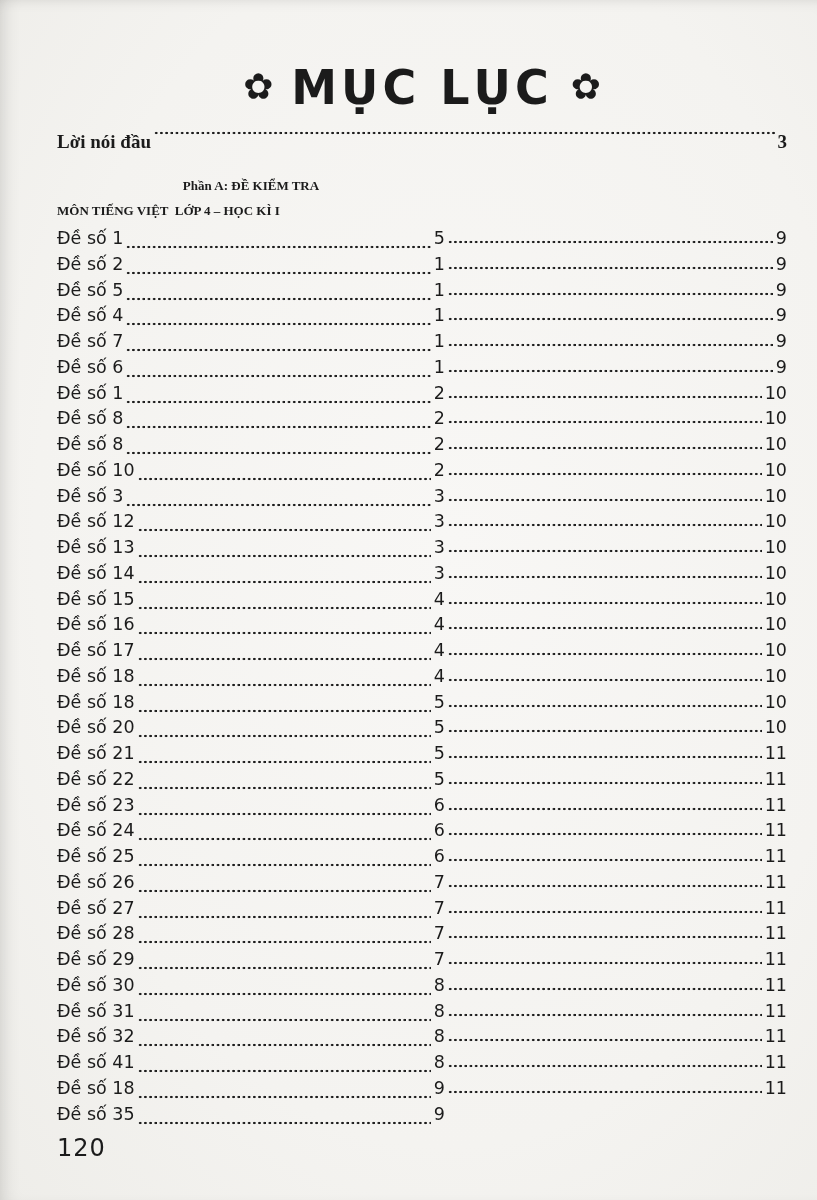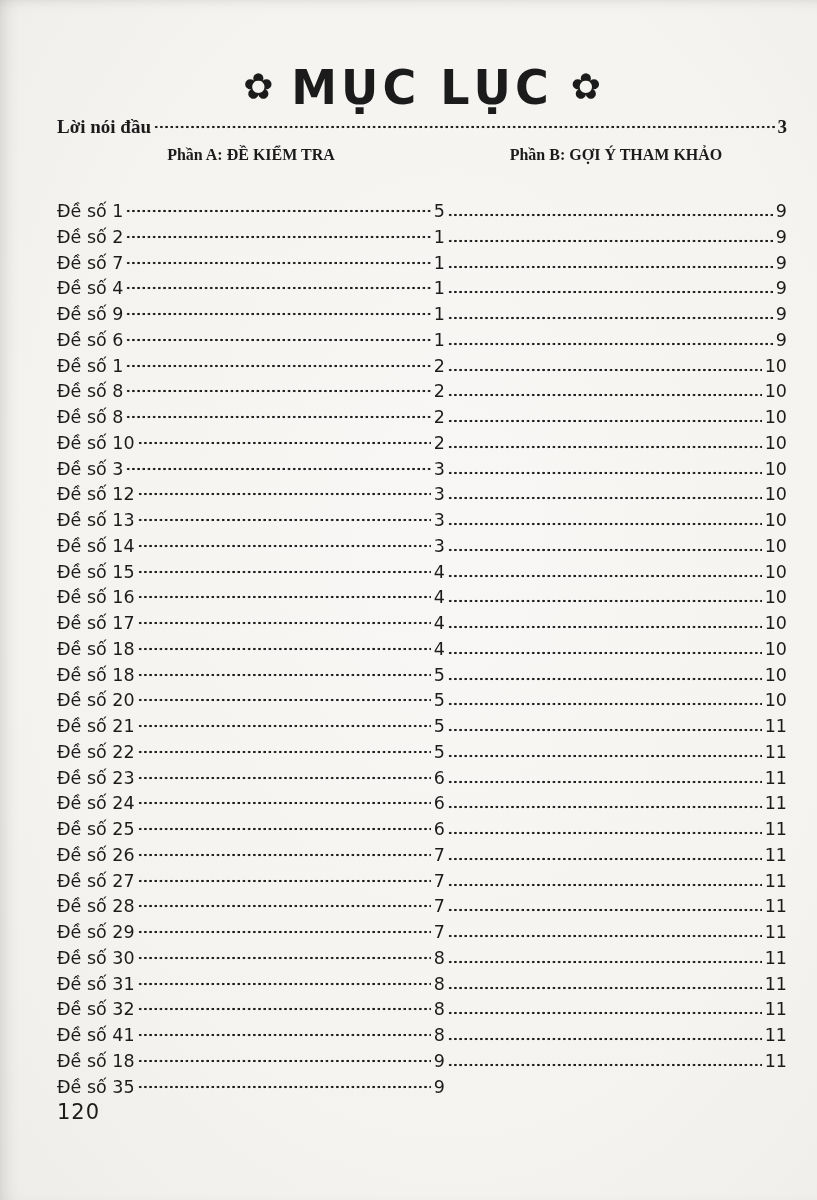--- a/index.html
+++ b/index.html
@@ -45,77 +45,77 @@
     line-height: 1;
     transform: scaleY(1.05);
   }
   .flower {
     font-size: 36px;
     line-height: 1;
   }
   
   .preface-row {
     display: flex;
-    align-items: center;
+    align-items: flex-start;
+    margin-top: 15px;
     font-family: "Liberation Serif", "DejaVu Serif", serif;
     font-weight: bold;
     font-size: 19px;
     line-height: 22px;
   }
   
   .leader {
     flex: 1 1 auto;
     height: 4px;
     margin: 0 3px;
     background-image: radial-gradient(circle at 2.4px 2px, #1c1c1c 1.15px, transparent 1.55px);
     background-size: 5.2px 4px;
     background-repeat: repeat-x;
     background-position: left bottom;
   }
   
   .headers {
     display: flex;
-    margin-top: 4px;
+    margin-top: 20px;
     font-family: "Liberation Serif", "DejaVu Serif", serif;
     font-weight: bold;
-    font-size: 16px;
+    font-size: 13px;
     line-height: 25px;
   }
   .header-a { width: 388px; flex: 0 0 388px; }
   .header-a .line1 { text-align: center; }
   .header-a .line2 { text-align: left; white-space: pre; }
   .header-b { flex: 1 1 auto; text-align: center; }
   
   .toc { margin-top: 4px; }
   .row {
     display: flex;
     align-items: baseline;
     height: 25.75px;
     font-family: "DejaVu Sans", sans-serif;
     font-size: 17.5px;
     line-height: 22px;
   }
   .part-a {
     flex: 0 0 388px;
     display: flex;
-    align-items: center;
-    margin-top: 29px;
+    align-items: flex-end;
   }
   .part-b {
     flex: 1 1 auto;
     display: flex;
     align-items: baseline;
   }
   .row .label { white-space: pre; }
   .row .num { white-space: pre; }
   
   .footer {
-    margin-top: 28px;
+    margin-top: 6px;
     font-family: "DejaVu Sans", sans-serif;
-    font-size: 21px;
+    font-size: 24px;
     letter-spacing: 1px;
   }
 </style>
 </head>
 <body>
 
 <div class="page">
   <div class="content">
 
     <div class="title-row">
@@ -126,23 +126,21 @@
 
     <div class="preface-row">
       <span>Lời nói đầu</span>
       <span class="leader"></span>
       <span class="num">3</span>
     </div>
 
     <div class="headers">
       <div class="header-a">
         <div class="line1">Phần A: ĐỀ KIỂM TRA</div>
-      </div>
-      <div class="header-b">
-        <div>Phần B: GỢI Ý THAM KHẢO</div>
+        <div class="line2">MÔN TIẾNG VIỆT  LỚP 4 – HỌC KÌ I</div>
       </div>
     </div>
 
     <div class="toc">
 
         <div class="row">
           <span class="part-a">
             <span class="label">Đề số 1</span>
             <span class="leader"></span>
             <span class="num">5</span>
@@ -160,45 +158,45 @@
             <span class="num">1</span>
           </span>
           <span class="part-b">
             <span class="leader"></span>
             <span class="num">9</span>
           </span>
         </div>
 
         <div class="row">
           <span class="part-a">
+            <span class="label">Đề số 5</span>
+            <span class="leader"></span>
+            <span class="num">1</span>
+          </span>
+          <span class="part-b">
+            <span class="leader"></span>
+            <span class="num">9</span>
+          </span>
+        </div>
+
+        <div class="row">
+          <span class="part-a">
+            <span class="label">Đề số 4</span>
+            <span class="leader"></span>
+            <span class="num">1</span>
+          </span>
+          <span class="part-b">
+            <span class="leader"></span>
+            <span class="num">9</span>
+          </span>
+        </div>
+
+        <div class="row">
+          <span class="part-a">
             <span class="label">Đề số 7</span>
-            <span class="leader"></span>
-            <span class="num">1</span>
-          </span>
-          <span class="part-b">
-            <span class="leader"></span>
-            <span class="num">9</span>
-          </span>
-        </div>
-
-        <div class="row">
-          <span class="part-a">
-            <span class="label">Đề số 4</span>
-            <span class="leader"></span>
-            <span class="num">1</span>
-          </span>
-          <span class="part-b">
-            <span class="leader"></span>
-            <span class="num">9</span>
-          </span>
-        </div>
-
-        <div class="row">
-          <span class="part-a">
-            <span class="label">Đề số 9</span>
             <span class="leader"></span>
             <span class="num">1</span>
           </span>
           <span class="part-b">
             <span class="leader"></span>
             <span class="num">9</span>
           </span>
         </div>
 
         <div class="row">

